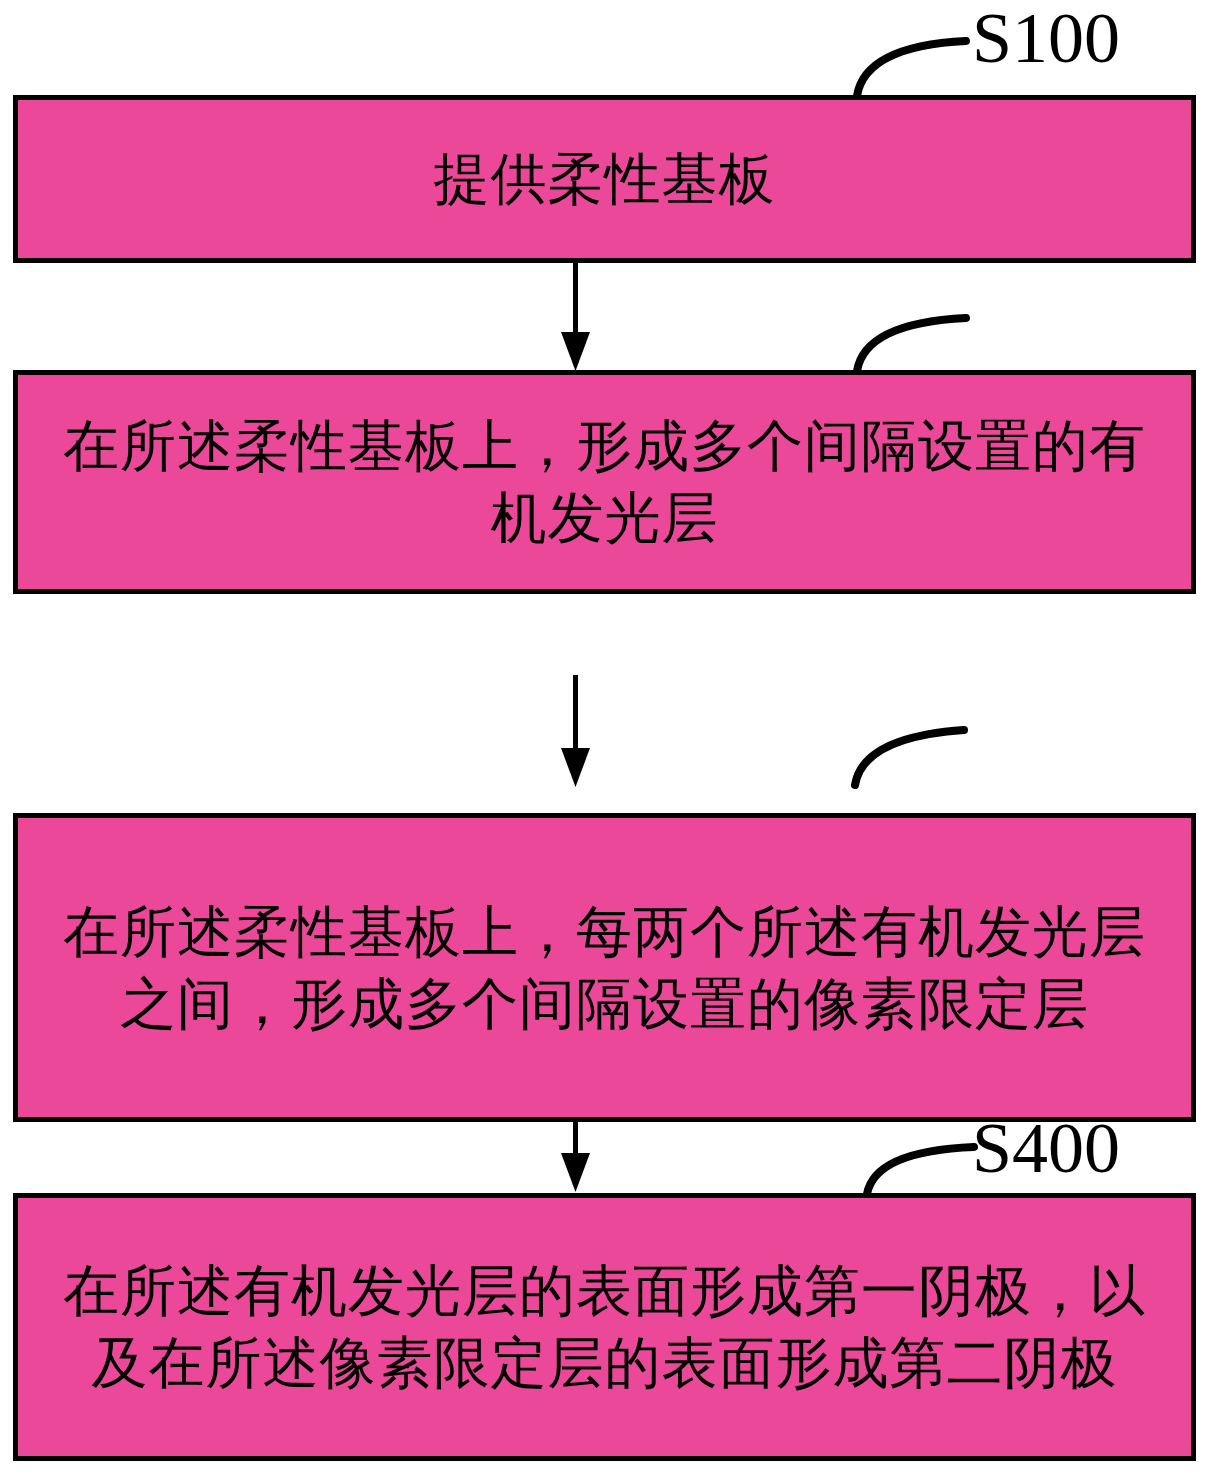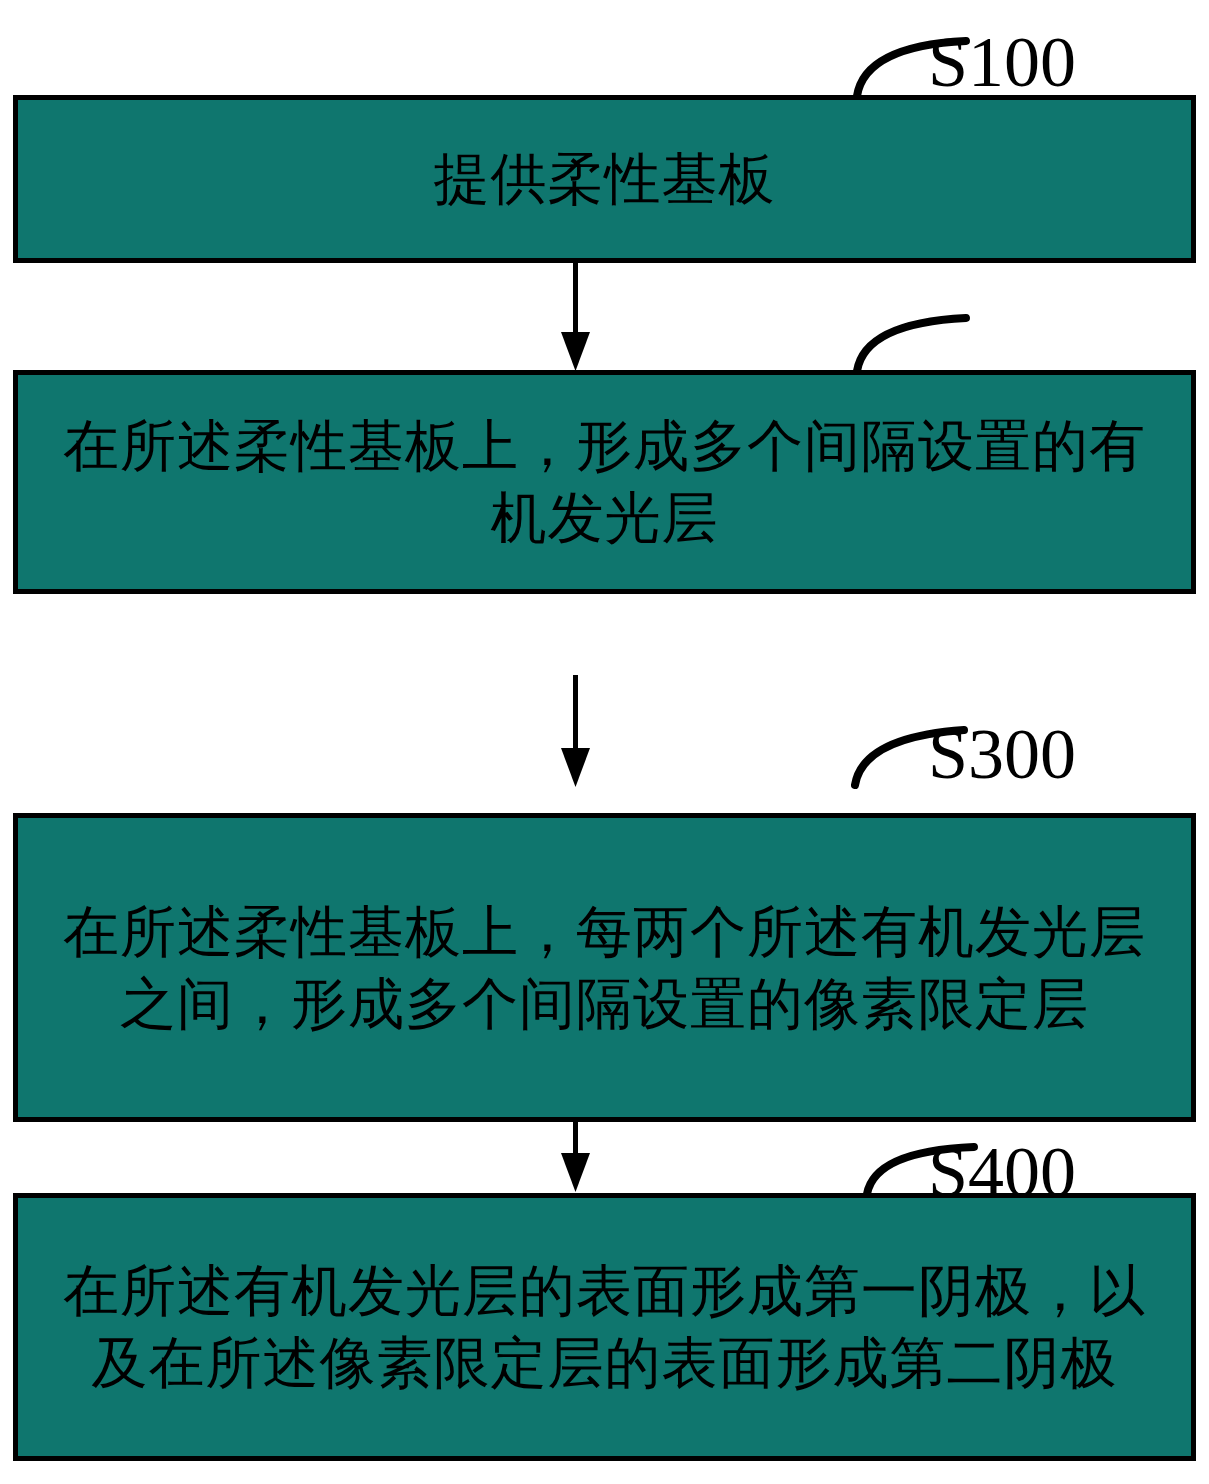--- a/index.html
+++ b/index.html
@@ -22,46 +22,45 @@
     width: 1209px;
     height: 1484px;
     pointer-events: none;
   }
   .step-box {
     position: absolute;
     left: 13px;
     width: 1183px;
     border: 5px solid #000000;
     box-sizing: border-box;
-    background: #0f766e;
+    background: #ec4899;
     display: flex;
     align-items: center;
     justify-content: center;
   }
   #box-s100 { top: 95px;   height: 168px; }
   #box-s200 { top: 370px;  height: 224px; }
   #box-s300 { top: 813px;  height: 309px; }
   #box-s400 { top: 1193px; height: 268px; }
   .step-text {
     font-size: 56px;
     line-height: 72px;
     letter-spacing: 1px;
     color: #000000;
     text-align: center;
     white-space: pre-line;
   }
   .step-label {
     position: absolute;
-    left: 928px;
+    left: 972px;
     width: 220px;
     font-size: 72px;
     line-height: 72px;
     color: #000000;
     letter-spacing: 0;
-    margin-top: 24px;
   }
   #label-s100 { top: 2px; }
   #label-s200 { top: 283px; }
   #label-s300 { top: 694px; }
   #label-s400 { top: 1112px; }
 </style>
 </head>
 <body>
 
 <div class="canvas">
@@ -96,16 +95,15 @@
     <div class="step-text">在所述柔性基板上，每两个所述有机发光层
 之间，形成多个间隔设置的像素限定层</div>
   </div>
 
   <div class="step-box" id="box-s400">
     <div class="step-text">在所述有机发光层的表面形成第一阴极，以
 及在所述像素限定层的表面形成第二阴极</div>
   </div>
 
   <div class="step-label" id="label-s100">S100</div>
-  <div class="step-label" id="label-s300">S300</div>
   <div class="step-label" id="label-s400">S400</div>
 
 </div>
 
 </body></html>

